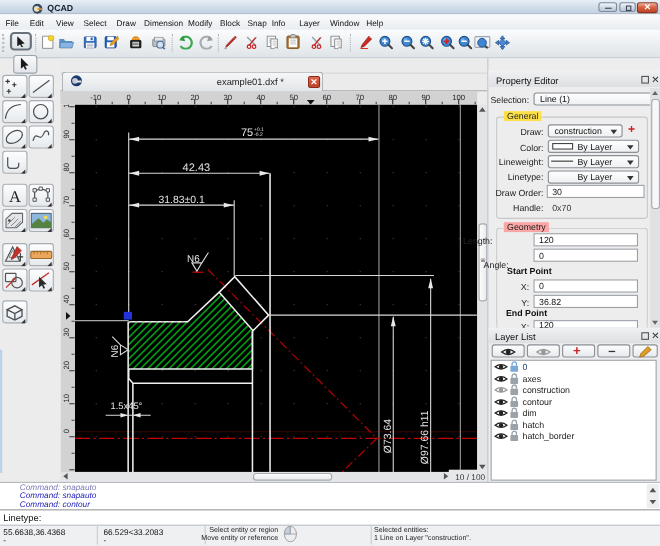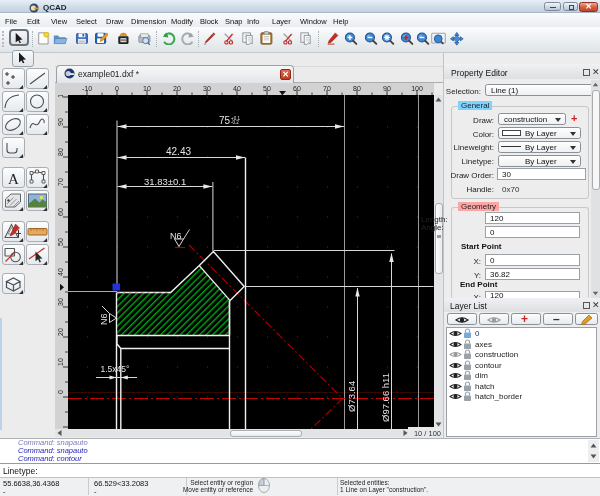--- a/index.html
+++ b/index.html
@@ -271,21 +271,21 @@
 
 <div class="a" style="left:0;top:318px;width:2px;height:112px;background:#bcd2ea"></div>
 <div class="a" style="left:55px;top:53px;width:388px;height:30px;background:#ebebec;border-bottom:1px solid #aaaeb2"></div>
 <div class="a" style="left:55px;top:66px;width:388px;height:1px;background:#d8d8d8"></div>
 <div class="a" style="left:56px;top:65px;width:238px;height:18px;border:1px solid #9aa0a6;border-bottom:0;border-radius:4px 4px 0 0;background:linear-gradient(#f6f7f8,#e2e5e8)"></div>
 <svg class="a" style="left:64px;top:68px" width="11" height="11" viewBox="0 0 11 11">
     <circle cx="5.5" cy="5.5" r="5" fill="#1b3a6b"></circle>
     <circle cx="4.2" cy="5.5" r="2.6" fill="#c8c8d8"></circle>
     <rect x="5.5" y="5.2" width="4.5" height="1.8" fill="#e8e8e8"></rect>
   </svg>
-<div class="a" style="left:78px;top:69px;width:180px;font-size:8.5px;color:#222;text-align:left">example01.dxf *</div>
+<div class="a" style="left:78px;top:69px;width:180px;font-size:8.5px;color:#222;text-align:right">example01.dxf *</div>
 <div class="a" style="left:280px;top:68.5px;width:11px;height:11px;border-radius:2px;background:linear-gradient(#e06a50,#bb3a20);border:1px solid #8a2a18;color:#fff;font-size:8px;line-height:9px;text-align:center;font-weight:bold">✕</div>
 <div class="a" style="left:55px;top:83px;width:13px;height:12px;background:#d2d2d2"></div>
 <svg class="a" style="left:55px;top:83px" width="379" height="12" viewBox="0 0 379 12">
     <rect width="379" height="12" fill="#d2d2d2"></rect>
     <line x1="32" y1="7" x2="32" y2="12" stroke="#333" stroke-width="1"></line>
     <text x="32" y="8" font-size="7" fill="#222" text-anchor="middle" font-family="Liberation Sans">-10</text>
     <line x1="47" y1="9.5" x2="47" y2="12" stroke="#444" stroke-width="1"></line>
     <line x1="62" y1="7" x2="62" y2="12" stroke="#333" stroke-width="1"></line>
     <text x="62" y="8" font-size="7" fill="#222" text-anchor="middle" font-family="Liberation Sans">0</text>
     <line x1="77" y1="9.5" x2="77" y2="12" stroke="#444" stroke-width="1"></line>
@@ -430,21 +430,21 @@
 <div class="a" style="left:444px;top:64px;width:156px;height:15px;background:linear-gradient(#f0f1f3,#dddfe2)"></div>
 <div class="a" style="left:451px;top:68px;font-size:8.5px;color:#111">Property Editor</div>
 <div class="a" style="left:583px;top:69px;width:7px;height:7px;border:1px solid #555"></div>
 <div class="a" style="left:592px;top:66.5px;font-size:9px;color:#333">✕</div>
 <div class="a" style="left:424px;top:87px;width:57px;font-size:8px;color:#222;text-align:right;font-weight:normal">Selection:</div>
 <div class="a" style="left:485px;top:83.5px;width:119px;height:12.5px;border:1px solid #8a9096;border-radius:2.5px;background:linear-gradient(#fefefe,#eef0f2);overflow:hidden">
     <div class="a" style="left:5px;top:1.25px;font-size:8px;color:#111">Line (1)</div>
     <div class="a" style="right:4px;top:4.25px;width:0;height:0;border-left:3.5px solid transparent;border-right:3.5px solid transparent;border-top:4px solid #333"></div>
   </div>
 <div class="a" style="left:451px;top:106px;width:138px;height:93px;border:1px solid #c6c8ca;border-radius:3px"></div>
-<div class="a" style="left:458px;top:101px;font-size:8px;color:#222;background:#7dd3fc;padding:0 3px">General</div>
+<div class="a" style="left:458px;top:101px;font-size:8px;color:#222;background:#fde047;padding:0 3px">General</div>
 <div class="a" style="left:434px;top:115.5px;width:60px;font-size:8px;color:#222;text-align:right;font-weight:normal">Draw:</div>
 <div class="a" style="left:498px;top:112.5px;width:68px;height:12px;border:1px solid #8a9096;border-radius:2.5px;background:linear-gradient(#fefefe,#eef0f2);overflow:hidden">
     <div class="a" style="left:5px;top:1.0px;font-size:8px;color:#111">construction</div>
     <div class="a" style="right:4px;top:4.0px;width:0;height:0;border-left:3.5px solid transparent;border-right:3.5px solid transparent;border-top:4px solid #333"></div>
   </div>
 <div class="a" style="left:571px;top:112px;font-size:11px;color:#cc2222;font-weight:bold">+</div>
 <div class="a" style="left:434px;top:129.5px;width:60px;font-size:8px;color:#222;text-align:right;font-weight:normal">Color:</div>
 <div class="a" style="left:498px;top:126.5px;width:83px;height:12px;border:1px solid #8a9096;border-radius:2.5px;background:linear-gradient(#fefefe,#eef0f2);overflow:hidden">
     <div class="a" style="left:26px;top:1.0px;font-size:8px;color:#111">By Layer</div>
     <div class="a" style="right:4px;top:4.0px;width:0;height:0;border-left:3.5px solid transparent;border-right:3.5px solid transparent;border-top:4px solid #333"></div>
@@ -466,21 +466,21 @@
     <div class="a" style="left:4px;top:1.0px;font-size:8px;color:#111">30</div>
   </div>
 <div class="a" style="left:434px;top:185px;width:60px;font-size:8px;color:#222;text-align:right;font-weight:normal">Handle:</div>
 <div class="a" style="left:502px;top:185px;font-size:8px;color:#333">0x70</div>
 <div class="a" style="left:451px;top:207px;width:138px;height:92px;border:1px solid #c6c8ca;border-radius:3px;border-bottom:0"></div>
 <div class="a" style="left:458px;top:202px;font-size:8px;color:#222;background:#fca5a5;padding:0 3px">Geometry</div>
 <div class="a" style="left:421px;top:214.5px;width:60px;font-size:8px;color:#222;text-align:left;font-weight:normal">Length:</div>
 <div class="a" style="left:485px;top:211.5px;width:95px;height:12px;border:1px solid #9aa0a6;background:#fff">
     <div class="a" style="left:4px;top:1.0px;font-size:8px;color:#111">120</div>
   </div>
-<div class="a" style="left:421px;top:223px;width:60px;font-size:8px;color:#222;text-align:left;font-weight:normal">Angle:</div>
+<div class="a" style="left:421px;top:237px;width:60px;font-size:8px;color:#222;text-align:center;font-weight:normal">Angle:</div>
 <div class="a" style="left:485px;top:225.5px;width:95px;height:12px;border:1px solid #9aa0a6;background:#fff">
     <div class="a" style="left:4px;top:1.0px;font-size:8px;color:#111">0</div>
   </div>
 <div class="a" style="left:461px;top:242px;font-size:8px;font-weight:bold;color:#111">Start Point</div>
 <div class="a" style="left:421px;top:256.5px;width:60px;font-size:8px;color:#222;text-align:right;font-weight:normal">X:</div>
 <div class="a" style="left:485px;top:253.5px;width:95px;height:12px;border:1px solid #9aa0a6;background:#fff">
     <div class="a" style="left:4px;top:1.0px;font-size:8px;color:#111">0</div>
   </div>
 <div class="a" style="left:421px;top:270.5px;width:60px;font-size:8px;color:#222;text-align:right;font-weight:normal">Y:</div>
 <div class="a" style="left:485px;top:267.5px;width:95px;height:12px;border:1px solid #9aa0a6;background:#fff">

